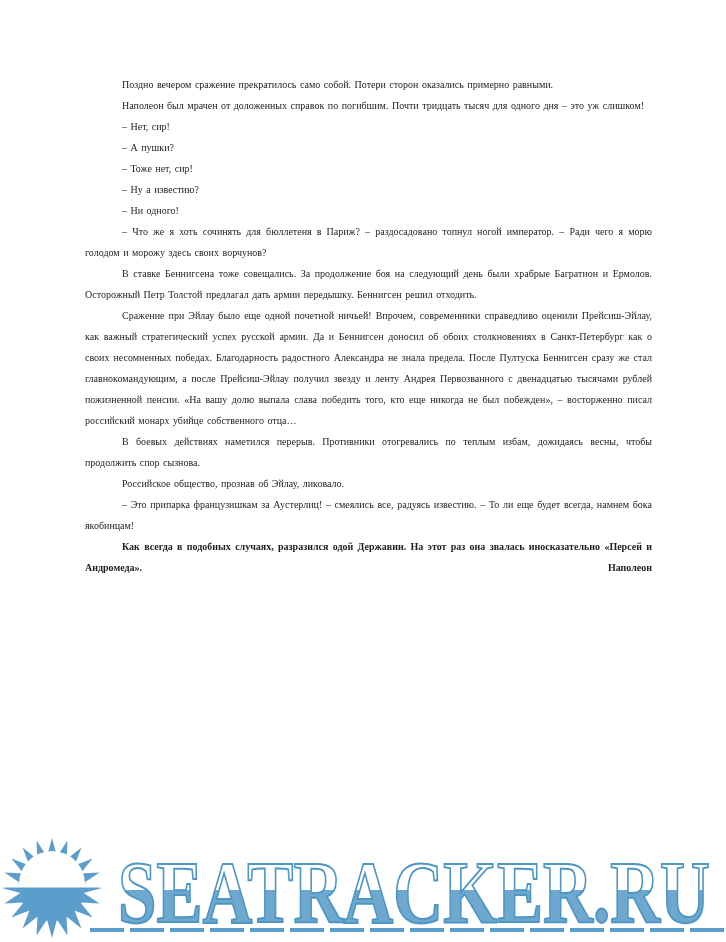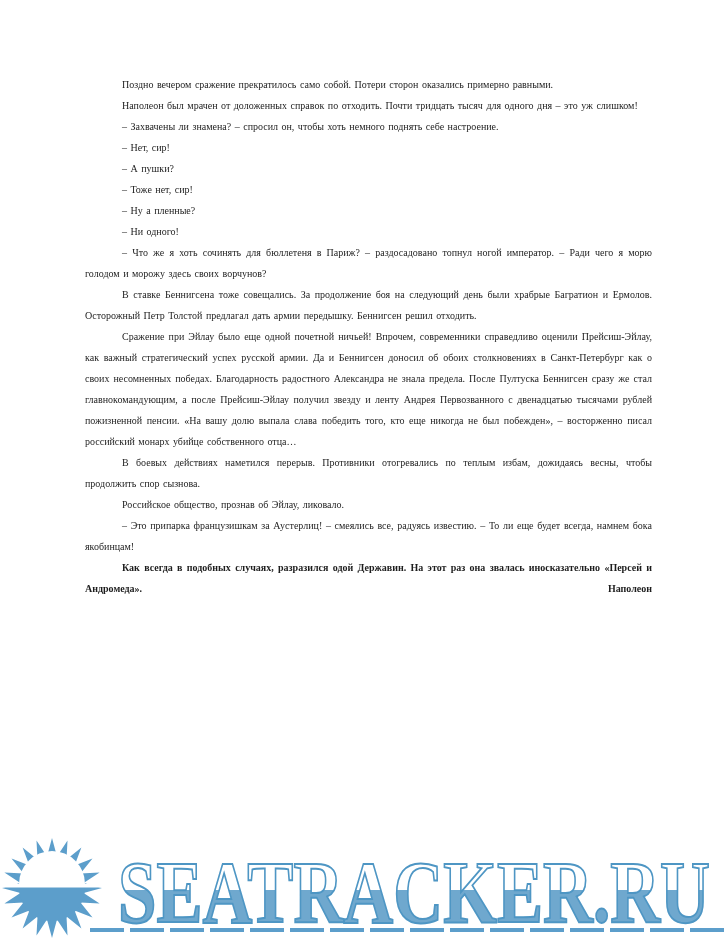--- a/index.html
+++ b/index.html
@@ -35,26 +35,25 @@
     font-weight:bold;
   }
 </style>
 </head>
 <body style="--brand: #5c9ecb;">
 
 <div class="page">
 
   <div class="text-block" id="text-block" style="color: rgb(29, 29, 29);">
       <p>Поздно вечером сражение прекратилось само собой. Потери сторон оказались примерно равными.</p>
-      <p>Наполеон был мрачен от доложенных справок по отходить. Почти тридцать тысяч для одного дня – это уж слишком!</p>
-      <p>– Захвачены ли знамена? – спросил он, чтобы хоть немного поднять себе настроение.</p>
+      <p>Наполеон был мрачен от доложенных справок по погибшим. Почти тридцать тысяч для одного дня – это уж слишком!</p>
       <p>– Нет, сир!</p>
       <p>– А пушки?</p>
       <p>– Тоже нет, сир!</p>
-      <p>– Ну а пленные?</p>
+      <p>– Ну а известию?</p>
       <p>– Ни одного!</p>
       <p>– Что же я хоть сочинять для бюллетеня в Париж? – раздосадовано топнул ногой император. – Ради чего я морю голодом и морожу здесь своих ворчунов?</p>
       <p>В ставке Беннигсена тоже совещались. За продолжение боя на следующий день были храбрые Багратион и Ермолов. Осторожный Петр Толстой предлагал дать армии передышку. Беннигсен решил отходить.</p>
       <p>Сражение при Эйлау было еще одной почетной ничьей! Впрочем, современники справедливо оценили Прейсиш-Эйлау, как важный стратегический успех русской армии. Да и Беннигсен доносил об обоих столкновениях в Санкт-Петербург как о своих несомненных победах. Благодарность радостного Александра не знала предела. После Пултуска Беннигсен сразу же стал главнокомандующим, а после Прейсиш-Эйлау получил звезду и ленту Андрея Первозванного с двенадцатью тысячами рублей пожизненной пенсии. «На вашу долю выпала слава победить того, кто еще никогда не был побежден», – восторженно писал российский монарх убийце собственного отца…</p>
       <p>В боевых действиях наметился перерыв. Противники отогревались по теплым избам, дожидаясь весны, чтобы продолжить спор сызнова.</p>
       <p>Российское общество, прознав об Эйлау, ликовало.</p>
       <p>– Это припарка французишкам за Аустерлиц! – смеялись все, радуясь известию. – То ли еще будет всегда, намнем бока якобинцам!</p>
       <p class="fill-last">Как всегда в подобных случаях, разразился одой Державин. На этот раз она звалась иносказательно «Персей и Андромеда». Наполеон</p>
     </div>
 

